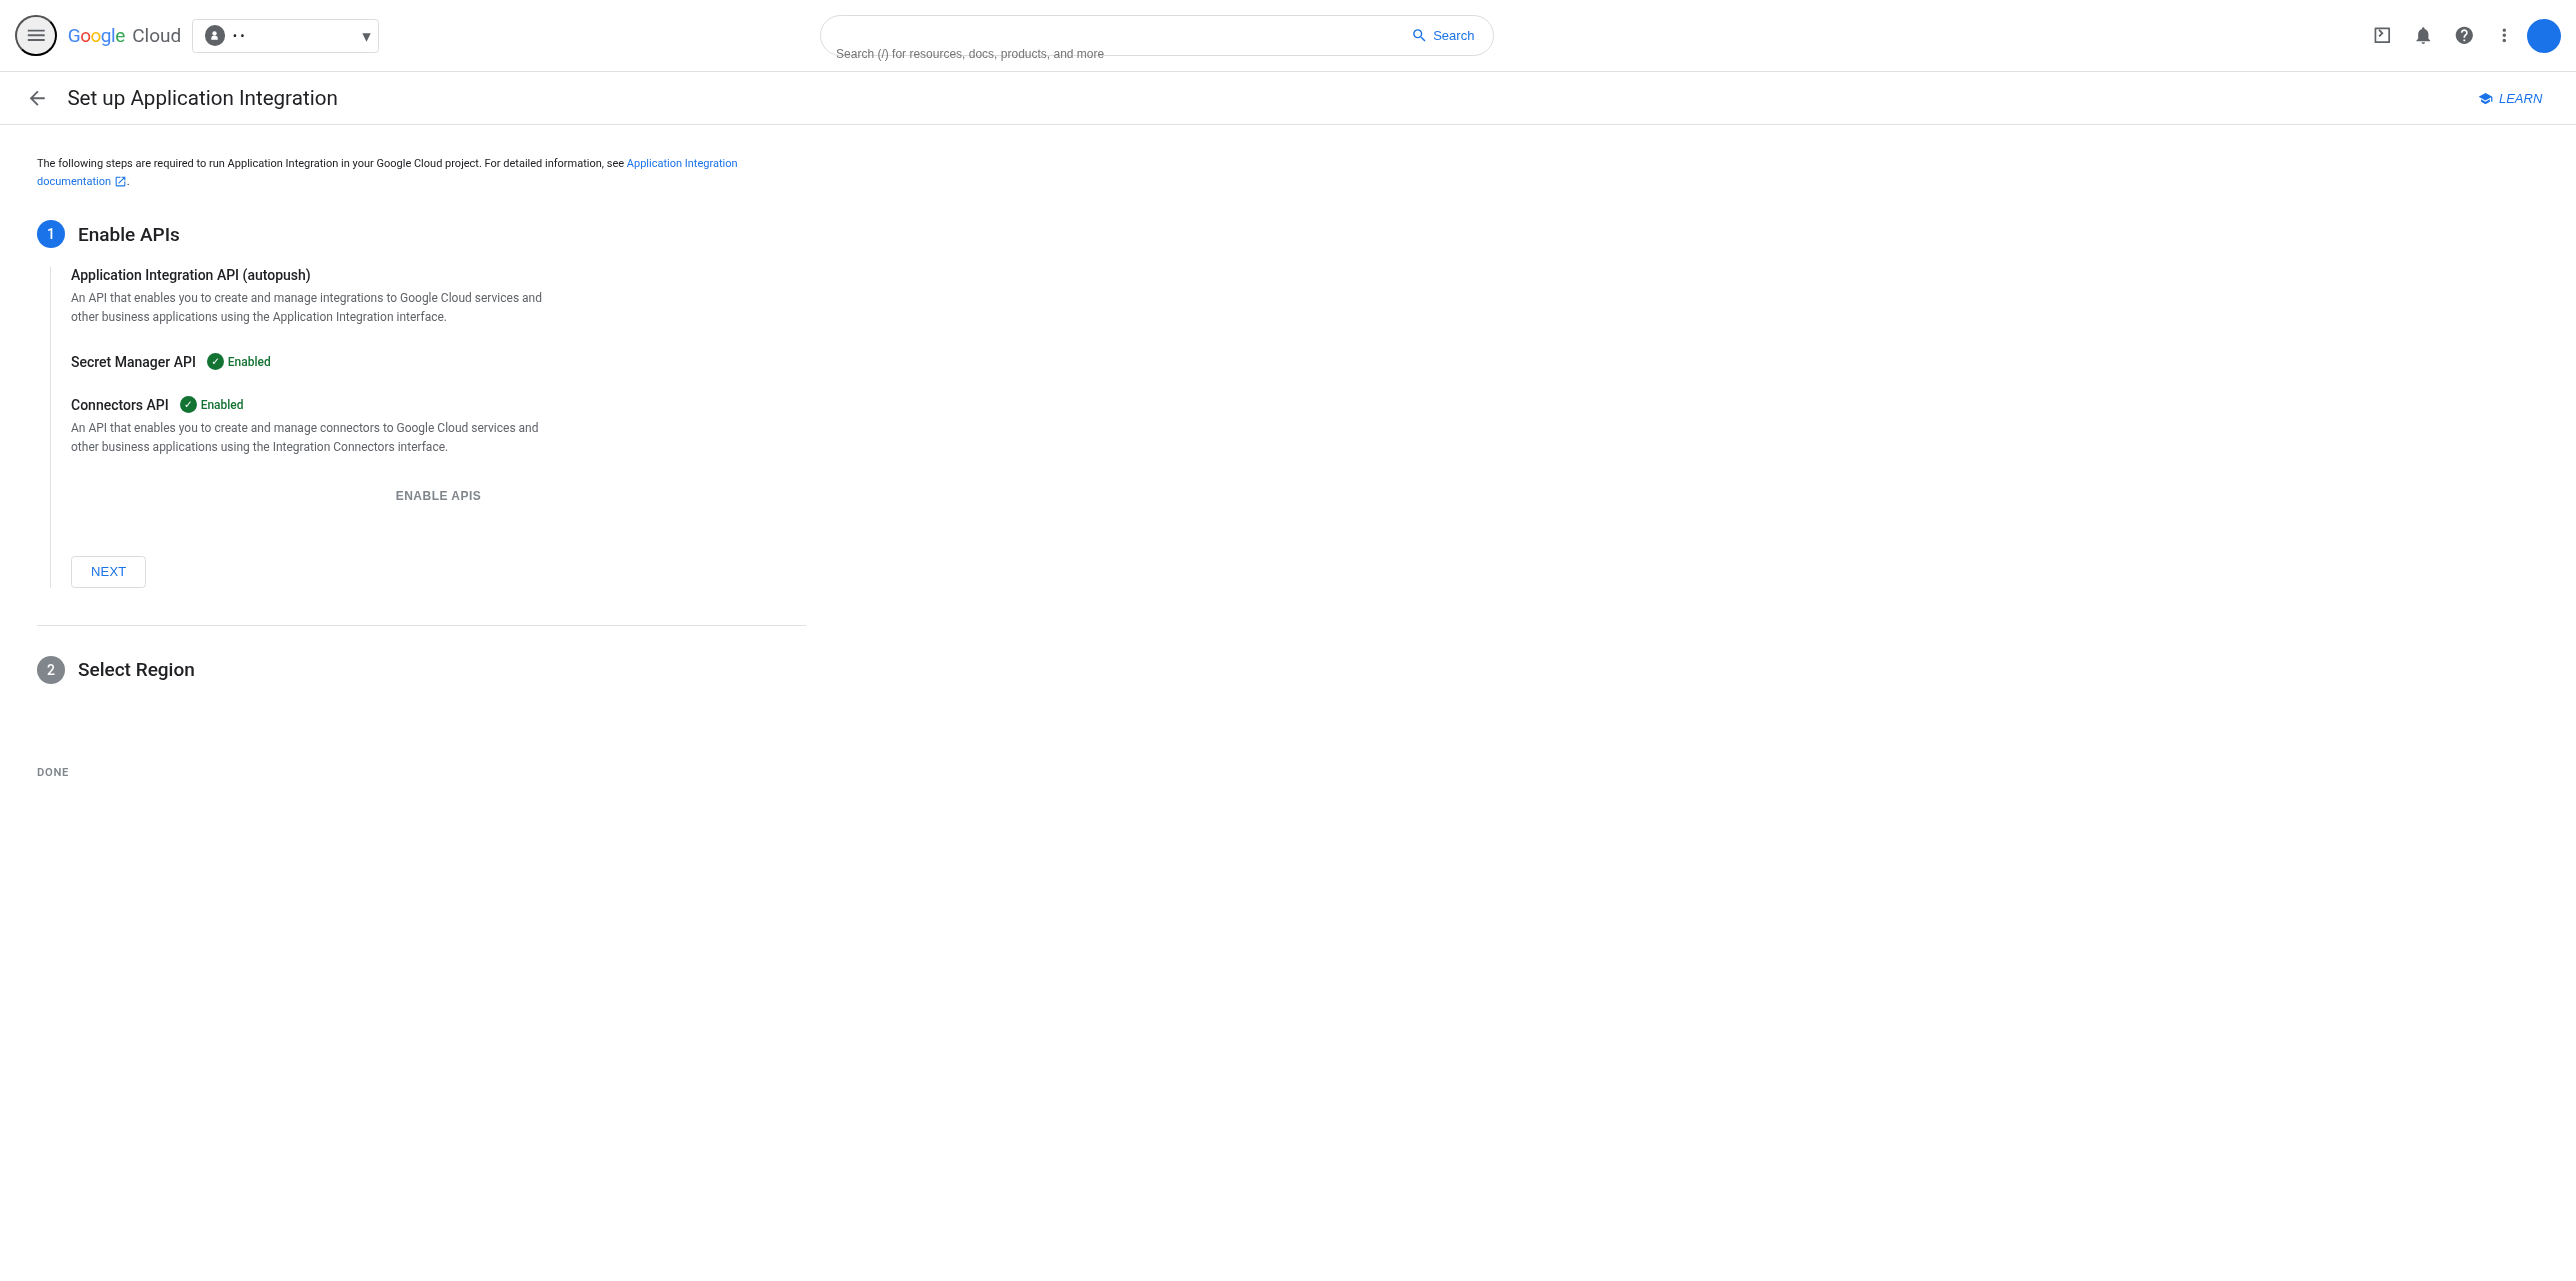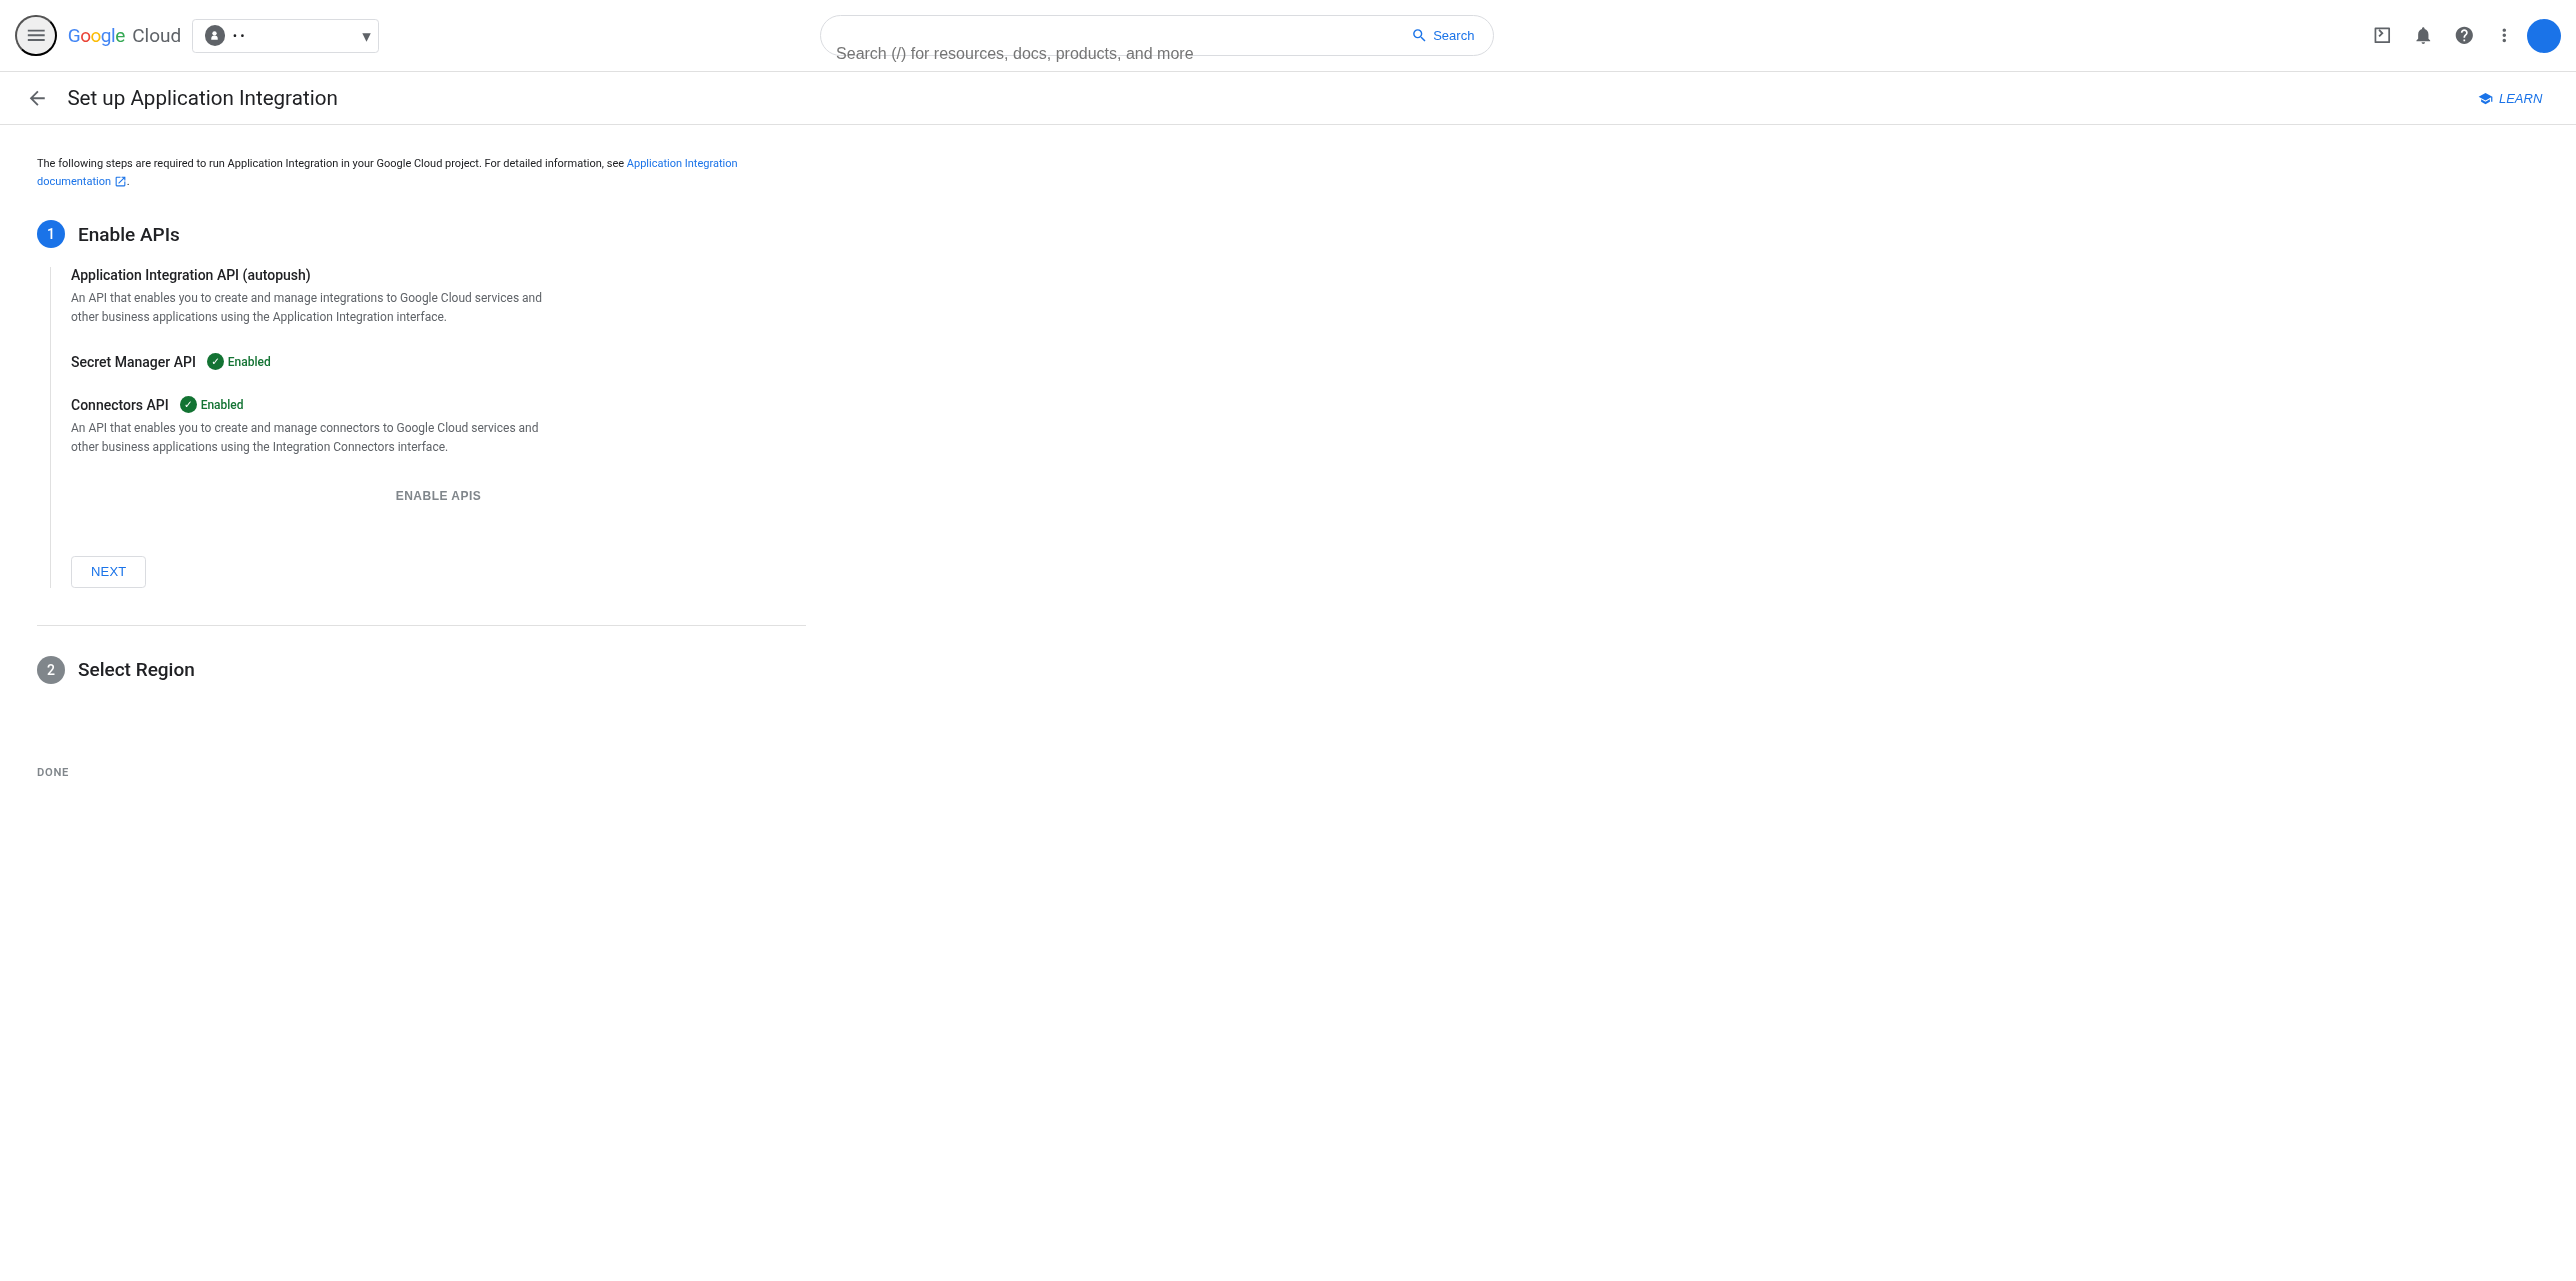--- a/index.html
+++ b/index.html
@@ -101,21 +101,21 @@
       border-radius: 22.5px;
       height: 41px;
       padding: 0 7.5px 0 15px;
       gap: 7.5px;
     }
 
     .search-input-field {
       flex: 1;
       border: none;
       outline: none;
-      font-size: 16px;
+      font-size: 12px;
       color: #a16207;
       background: transparent;
       margin-top: 36px;
     }
 
     .search-btn {
       display: flex;
       align-items: center;
       gap: 5.6px;
       background: none;

